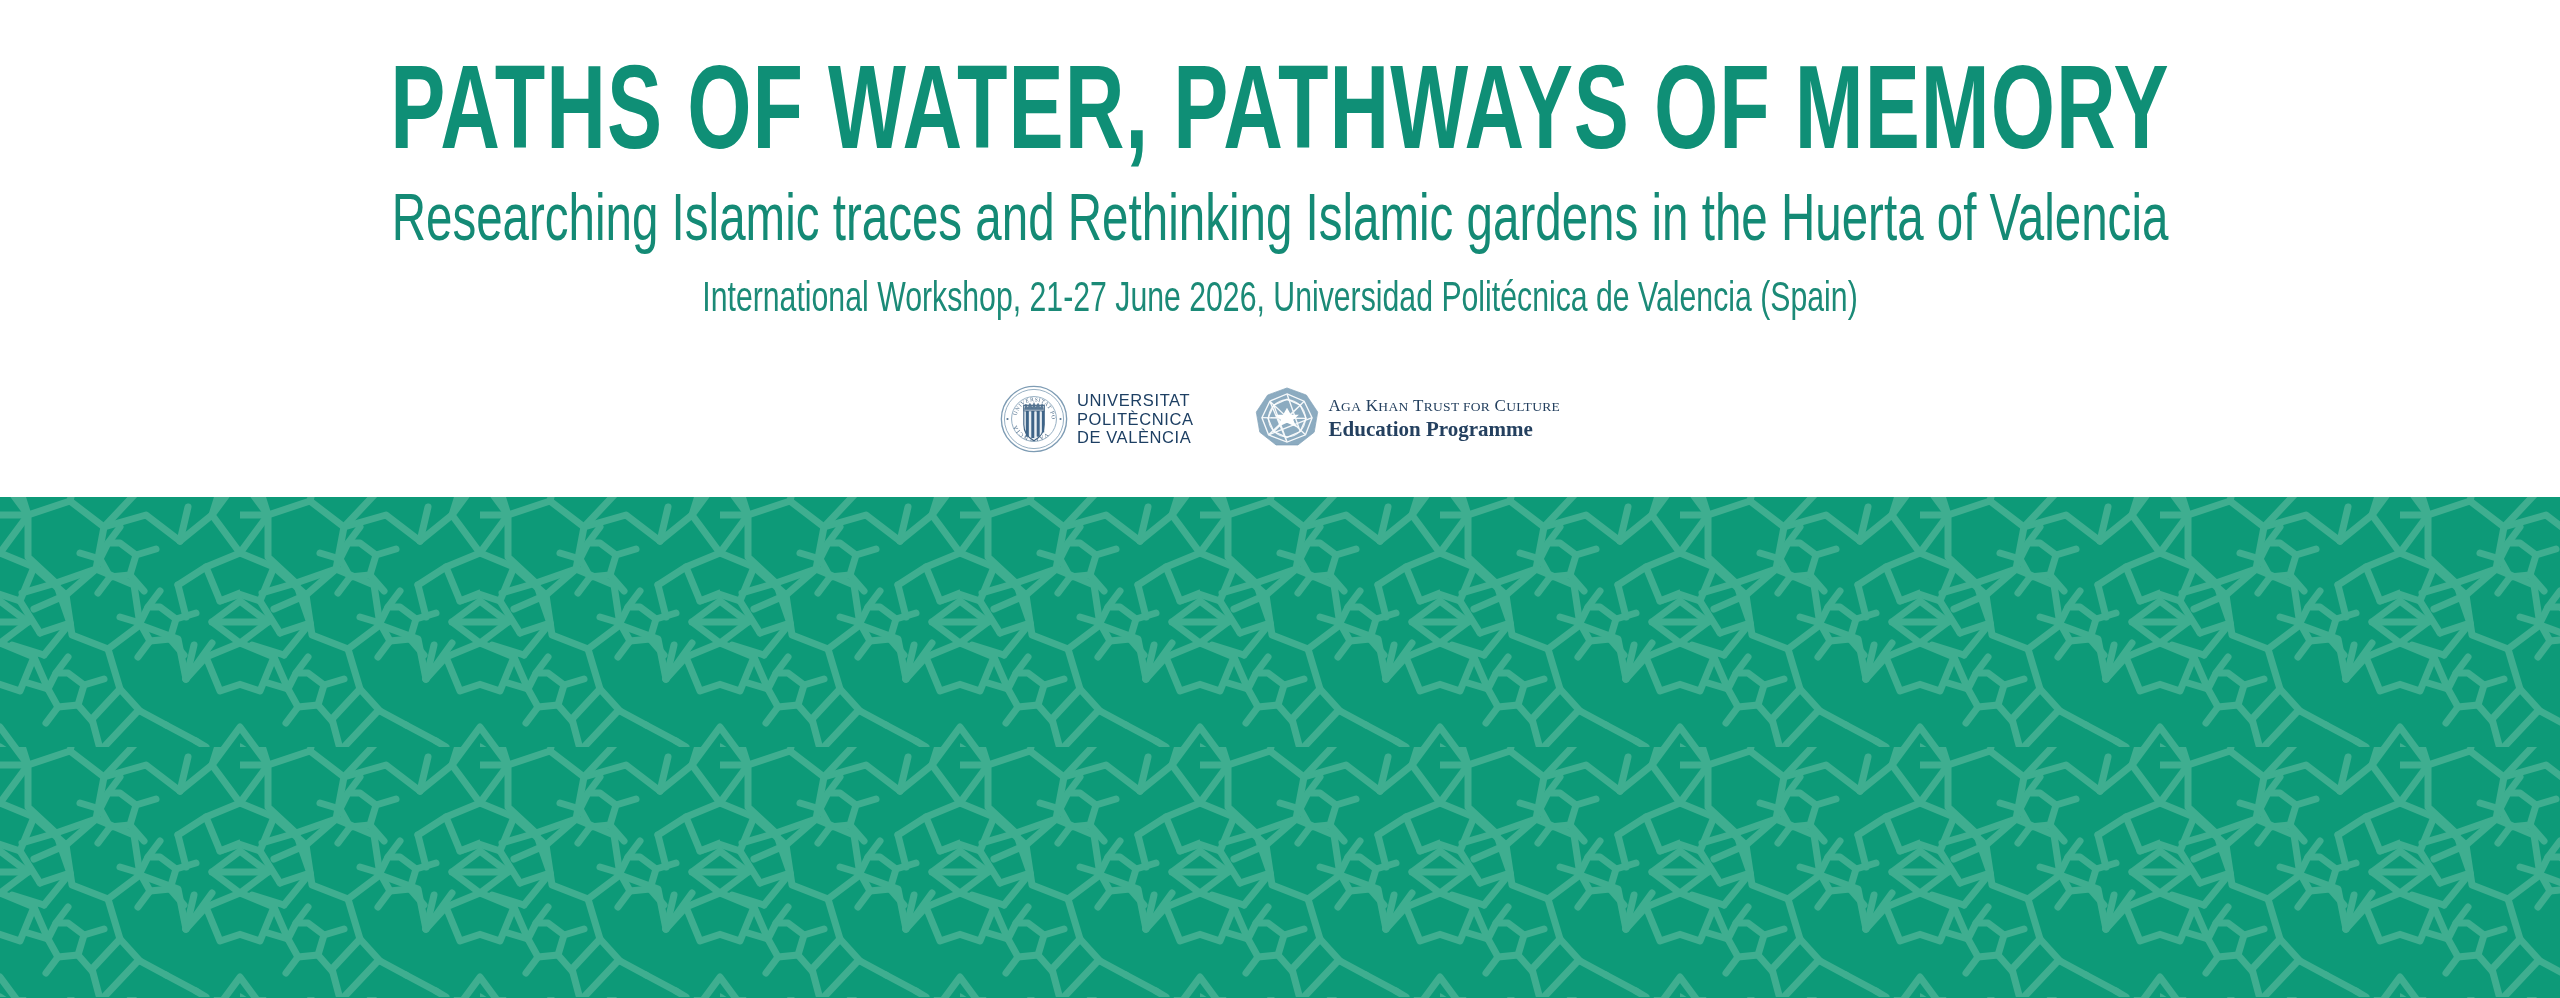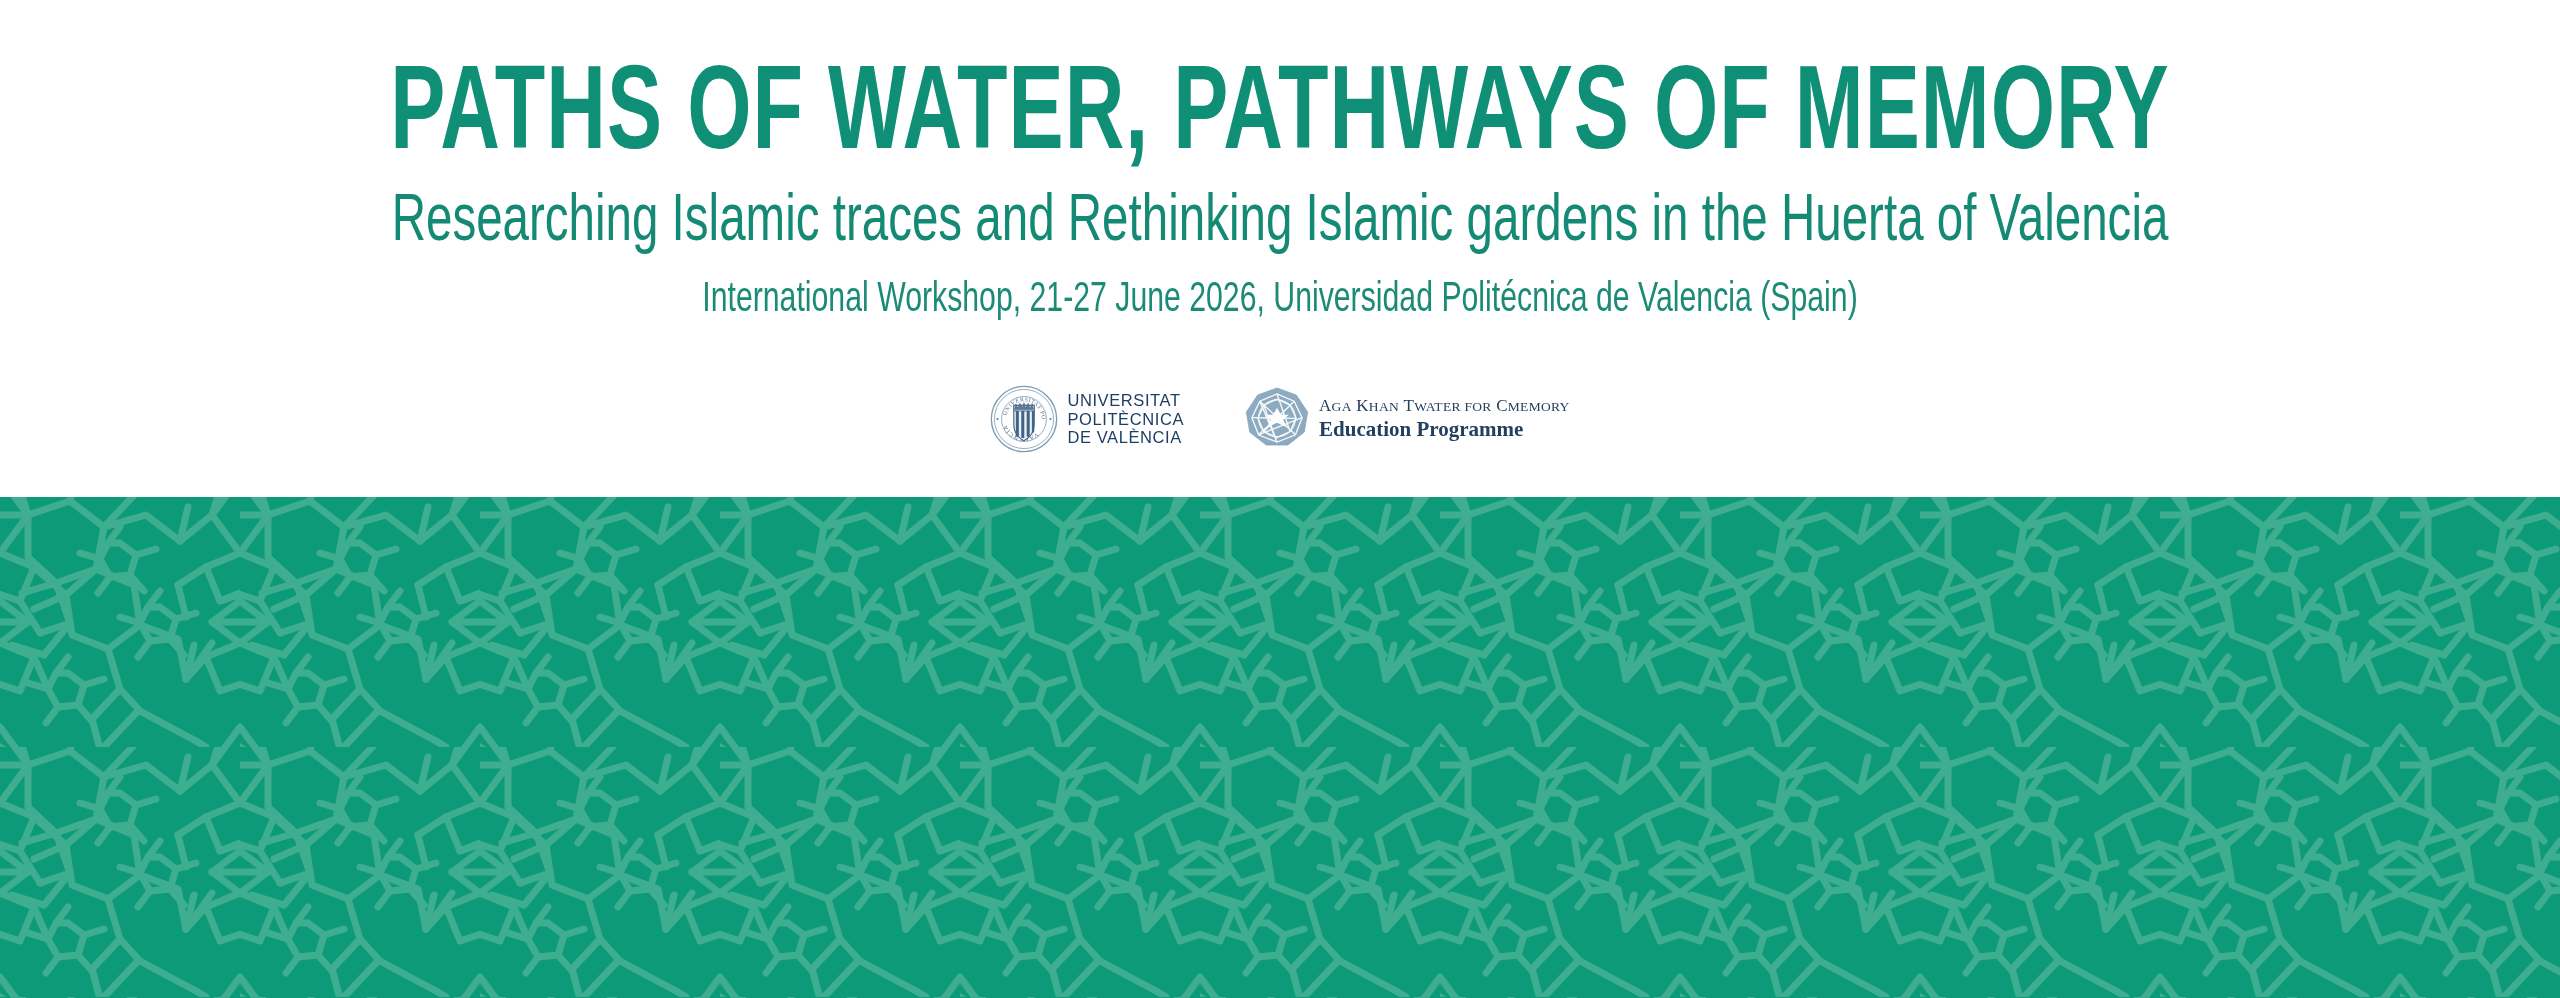--- a/index.html
+++ b/index.html
@@ -209,21 +209,21 @@
           </g>
           <g fill="none" stroke="#ffffff" stroke-width="1.6" opacity="0.8">
             <circle cx="50" cy="49" r="28"></circle>
           </g>
           <path d="M50 33 L56 43.5 L68 43.5 L59.5 51 L64 62 L50 55.5 L36 62 L40.5 51 L32 43.5 L44 43.5 Z" fill="#ffffff"></path>
           <circle cx="50" cy="49" r="7.2" fill="#ffffff"></circle>
         </g>
         <polygon points="50,3 79.3,13.7 96.5,39.5 91.2,70 66.6,89.3 33.4,89.3 8.8,70 3.5,39.5 20.7,13.7" fill="none" stroke="#7fa0b7" stroke-width="1.2"></polygon>
       </svg>
       <div class="aktc-text">
-        <div class="aktc-line1">A<span class="sc">GA</span>&nbsp;K<span class="sc">HAN</span>&nbsp;T<span class="sc">WATER FOR</span>&nbsp;C<span class="sc">MEMORY</span></div>
+        <div class="aktc-line1">A<span class="sc">GA</span>&nbsp;K<span class="sc">HAN</span>&nbsp;T<span class="sc">RUST FOR</span>&nbsp;C<span class="sc">ULTURE</span></div>
         <div class="aktc-line2">Education Programme</div>
       </div>
     </div>
 
   </div>
 
   <div id="pattern-panel">
     <svg id="pattern-svg" viewBox="0 0 2560 501" preserveAspectRatio="none">
       <defs>
         <pattern id="girih" width="240" height="250" patternUnits="userSpaceOnUse">

